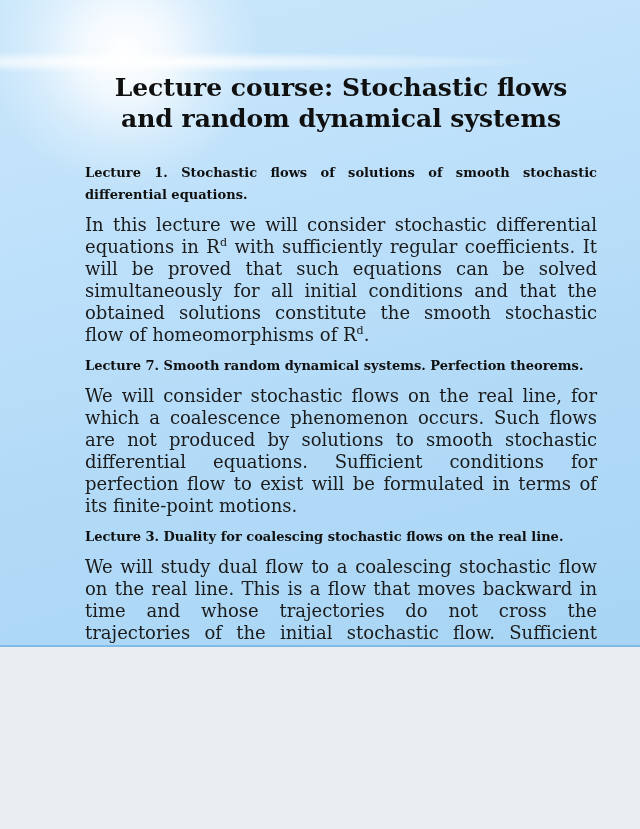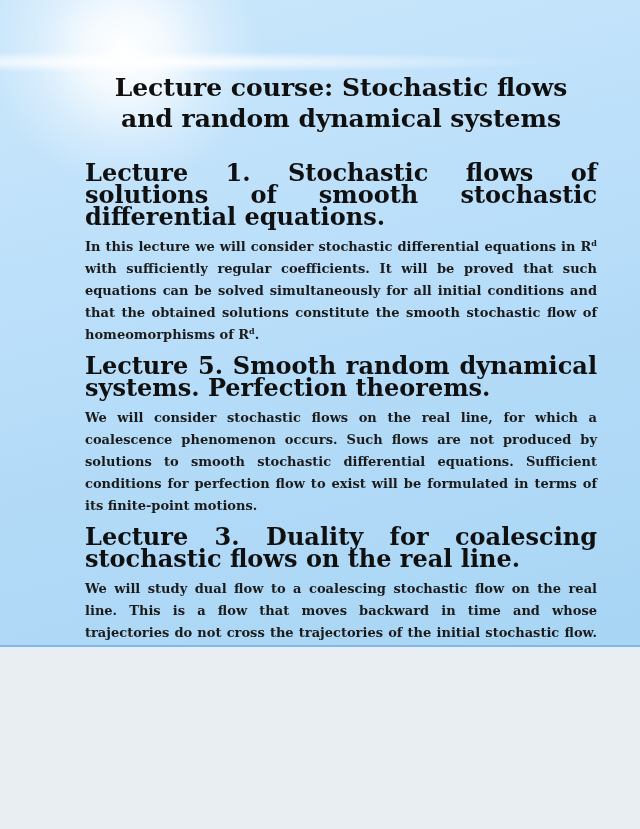--- a/index.html
+++ b/index.html
@@ -42,34 +42,33 @@
     margin: 72px 0 0 0;
     font-size: 25px;
     line-height: 31px;
     font-weight: bold;
     text-align: center;
     color: #101010;
   }
   .sections { margin-top: 28px; }
   .sec-heading {
     margin: 9px 0 0 0;
-    font-size: 24px;
+    font-size: 13px;
     line-height: 22px;
     font-weight: bold;
     text-align: justify;
     color: #101010;
   }
   .sec-heading .plain { font-weight: normal; }
   .sec-body {
     margin: 8px 0 0 0;
-    font-size: 13px;
+    font-size: 18px;
     line-height: 22px;
     text-align: justify;
     color: #1b1b1b;
-    font-weight: bold;
   }
   .sec-body sup, .sec-heading sup {
     font-size: 62%;
     vertical-align: super;
     line-height: 0;
   }
 </style>
 </head>
 <body>
 
@@ -82,21 +81,21 @@
 
   <div class="content">
     <h1 class="title">Lecture course: Stochastic flows and random dynamical systems</h1>
     <div class="sections">
   <section class="section">
     <h2 class="sec-heading">Lecture 1. Stochastic flows of solutions of smooth stochastic differential equations.</h2>
     <p class="sec-body">In this lecture we will consider stochastic differential equations in R<sup>d</sup> with sufficiently regular coefficients. It will be proved that such equations can be solved simultaneously for all initial conditions and that the obtained solutions constitute the smooth stochastic flow of homeomorphisms of R<sup>d</sup>.</p>
   </section>
 
   <section class="section">
-    <h2 class="sec-heading">Lecture 5. Smooth random dynamical systems. Perfection theorems.</h2>
+    <h2 class="sec-heading">Lecture 7. Smooth random dynamical systems. Perfection theorems.</h2>
   </section>
 
   <section class="section">
     <p class="sec-body">We will consider stochastic flows on the real line, for which a coalescence phenomenon occurs. Such flows are not produced by solutions to smooth stochastic differential equations. Sufficient conditions for perfection flow to exist will be formulated in terms of its finite-point motions.</p>
   </section>
 
   <section class="section">
     <h2 class="sec-heading">Lecture 3. Duality for coalescing stochastic flows on the real line.</h2>
     <p class="sec-body">We will study dual flow to a coalescing stochastic flow on the real line. This is a flow that moves backward in time and whose trajectories do not cross the trajectories of the initial stochastic flow. Sufficient conditions for dual flow to exist will be given.</p>
   </section>

